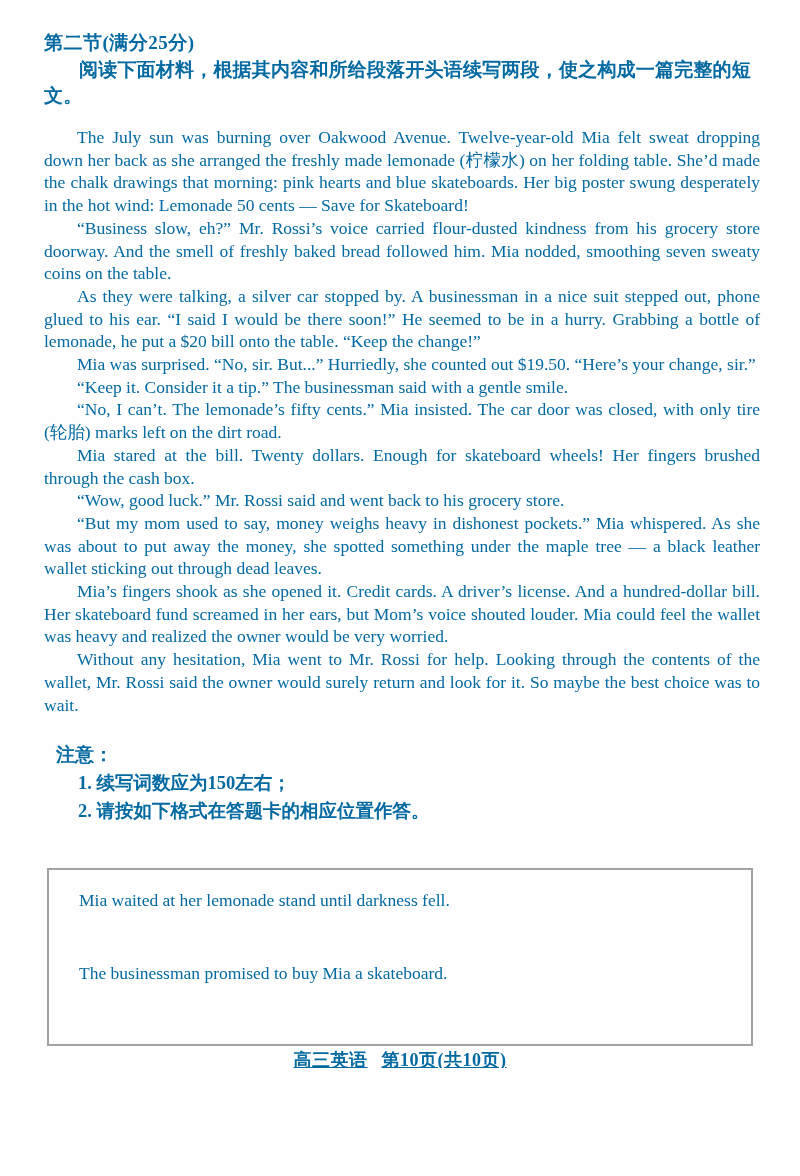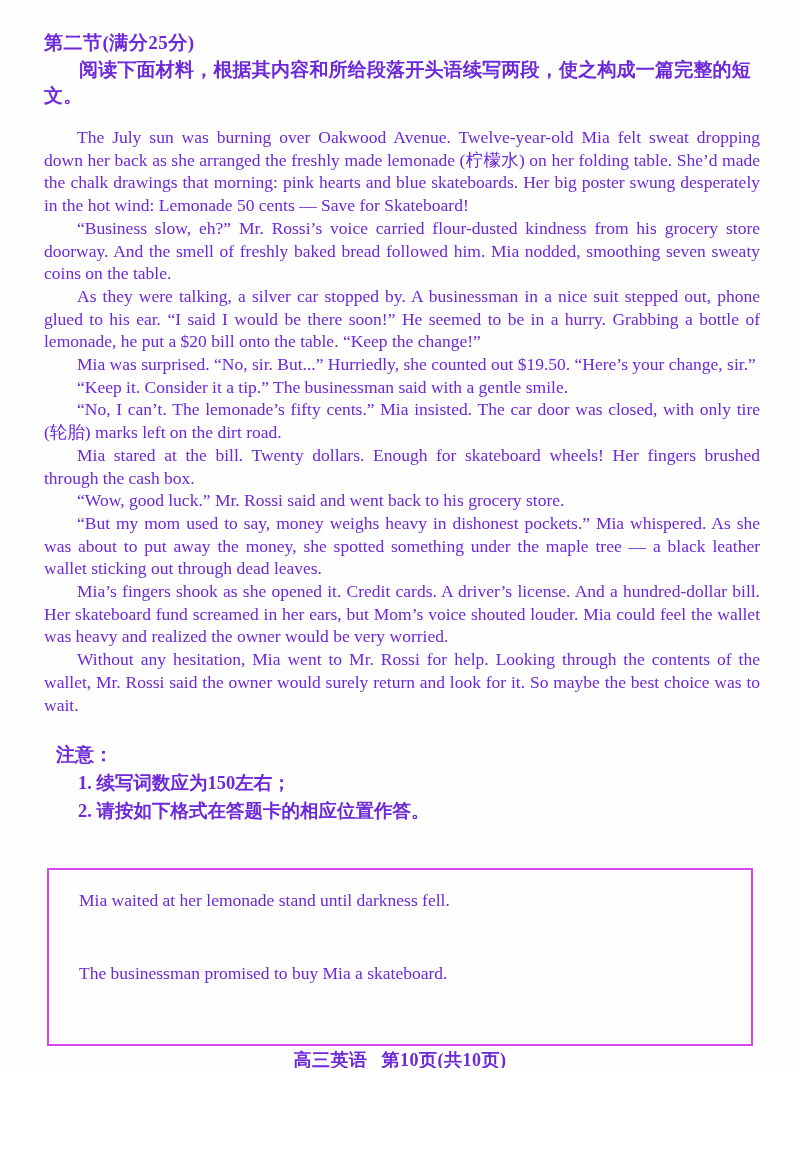--- a/index.html
+++ b/index.html
@@ -6,21 +6,21 @@
     margin: 0;
     padding: 0;
     background: #ffffff;
   }
   .page {
     position: relative;
     width: 800px;
     height: 1068px;
     background: #fefefe;
     font-family: "Liberation Serif", serif;
-    color: #6d28d9;
+    color: #0369a1;
     overflow: hidden;
   }
   .content {
     position: absolute;
     left: 44px;
     top: 30px;
     width: 716px;
   }
   .section-heading {
     margin: 0;
@@ -63,21 +63,21 @@
     font-size: 18.5px;
     line-height: 26px;
     font-weight: bold;
   }
   .answer-box {
     box-sizing: border-box;
     margin-top: 44px;
     margin-left: 3px;
     width: 706px;
     height: 178px;
-    border: 2px solid #d946ef;
+    border: 2px solid #a3a3a3;
     padding: 14px 30px;
     font-size: 17.5px;
     background: #fefefe;
   }
   .answer-box p {
     margin: 0;
   }
   .opening-1 {
     margin-top: 6px !important;
   }
@@ -86,20 +86,21 @@
   }
   .footer {
     position: absolute;
     left: 0;
     top: 1048px;
     width: 100%;
     text-align: center;
     font-size: 18px;
     font-weight: bold;
     letter-spacing: 0.5px;
+    text-decoration: underline;
   }
   .footer .gap {
     display: inline-block;
     width: 14px;
   }
 </style>
 </head>
 <body>
 
 <div class="page">

